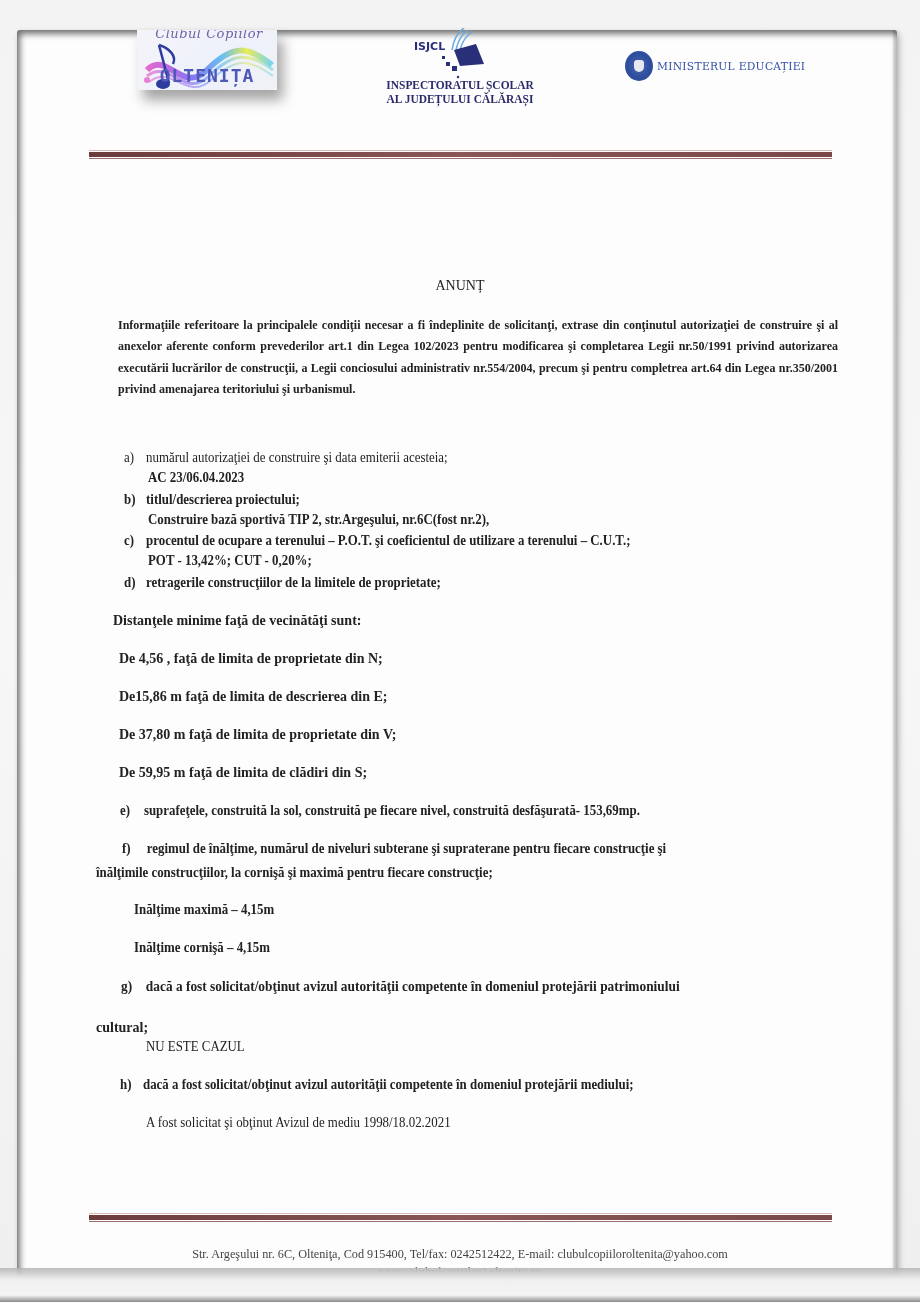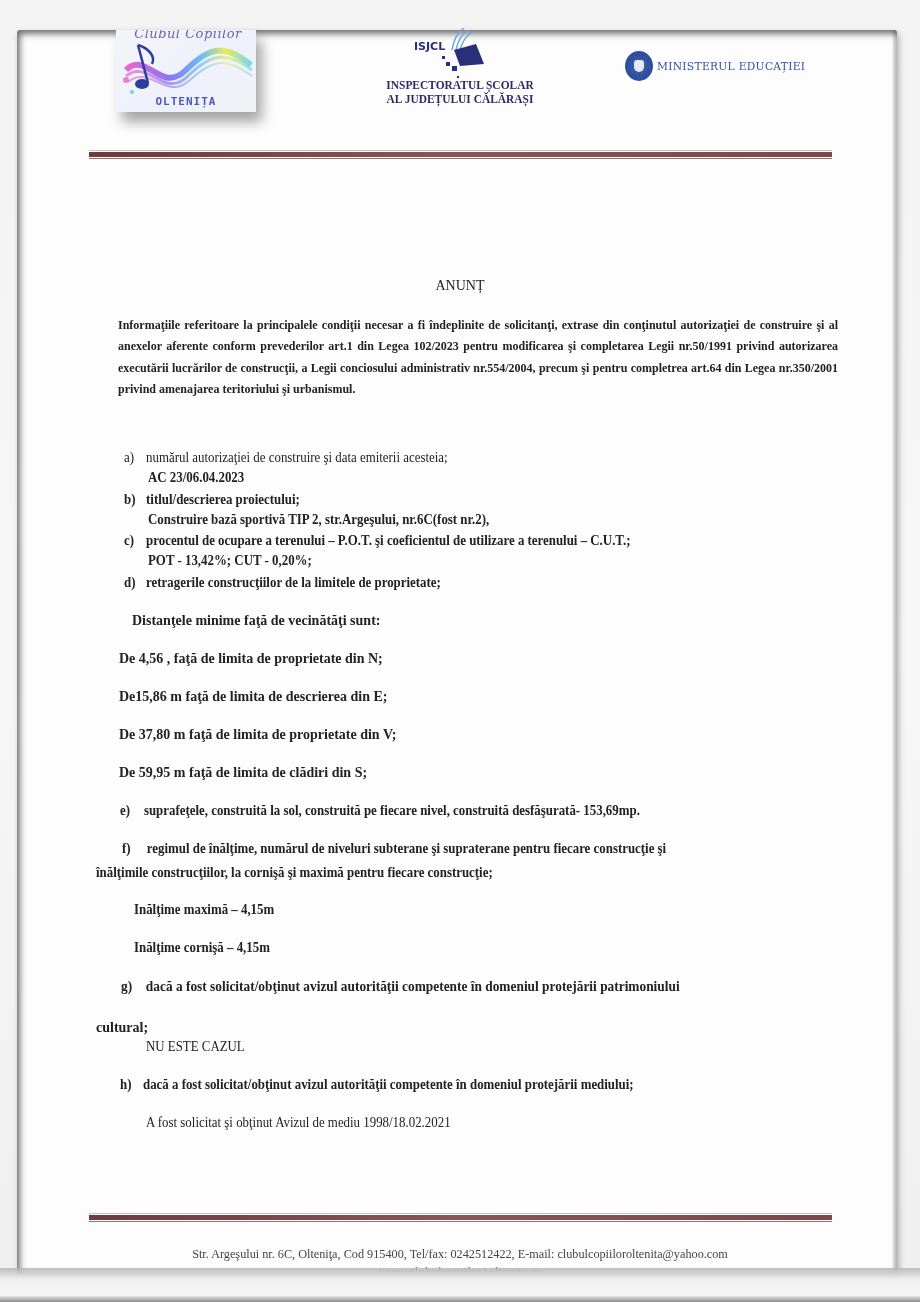--- a/index.html
+++ b/index.html
@@ -19,34 +19,34 @@
       box-shadow: inset 3px 4px 6px rgba(0,0,0,0.55), inset -2px -3px 5px rgba(0,0,0,0.25),
                   2px 3px 6px rgba(0,0,0,0.25);
       border-radius: 3px;
     }
     .page-right-shadow {
       position: absolute; left: 893px; top: 30px; width: 8px; height: 1245px;
       background: linear-gradient(90deg, rgba(0,0,0,0.08), rgba(0,0,0,0));
     }
     
     .logo-club {
-      position: absolute; left: 116px; top: 30px; width: 140px; height: 82px;
+      position: absolute; left: 137px; top: 30px; width: 140px; height: 60px;
       background: linear-gradient(135deg, #f4f4fa 0%, #eef1fb 60%, #f2f2f5 100%);
       box-shadow: 6px 10px 12px rgba(0,0,0,0.35);
       overflow: hidden;
     }
     .logo-club .script {
       position: absolute; left: 4px; top: -4px; width: 136px; text-align: center;
       font-family: "DejaVu Serif", serif; font-style: italic; font-size: 13px; color: #6d62a6;
       letter-spacing: 0.5px;
     }
     .logo-club .wave { position: absolute; left: 0; top: 10px; }
     .logo-club .city {
       position: absolute; left: 0; right: 0; bottom: 4px; text-align: center;
-      font-family: "DejaVu Sans Mono", monospace; font-weight: bold; font-size: 11px;
+      font-family: "DejaVu Sans Mono", monospace; font-weight: bold; font-size: 18px;
       color: #4d58b8; letter-spacing: 1px;
     }
     .isj-logo { position: absolute; left: 414px; top: 28px; }
     .isj-title {
       position: absolute; left: 350px; top: 78px; width: 220px; text-align: center;
       font-family: "Liberation Serif", serif; font-weight: bold; font-size: 13px; line-height: 14px;
       color: #2a2a6a; transform: scaleX(0.88); transform-origin: center;
     }
     .ministry {
       position: absolute; left: 625px; top: 51px; display: flex; align-items: center; gap: 4px;
@@ -170,21 +170,21 @@
 
 <div class="line b narrow" style="left:124px; top:533px;">
   <span class="item-letter">c)</span><span>procentul de ocupare a terenului – P.O.T. şi coeficientul de utilizare a terenului – C.U.T.;</span>
 </div>
 <div class="line b narrow" style="left:148px; top:553px;">POT - 13,42%; CUT - 0,20%;</div>
 
 <div class="line b narrow" style="left:124px; top:575px;">
   <span class="item-letter">d)</span><span>retragerile construcţiilor de la limitele de proprietate;</span>
 </div>
 
-<div class="line b" style="left:132px; top:613px;">Distanţele minime faţă de vecinătăţi sunt:</div>
+<div class="line b" style="left:113px; top:613px;">Distanţele minime faţă de vecinătăţi sunt:</div>
 <div class="line b" style="left:119px; top:651px;">De 4,56 , faţă de limita de proprietate din N;</div>
 <div class="line b" style="left:119px; top:689px;">De15,86 m faţă de limita de descrierea din E;</div>
 <div class="line b" style="left:119px; top:727px;text-align:center;">De 37,80 m faţă de limita de proprietate din V;</div>
 <div class="line b" style="left:119px; top:765px;">De 59,95 m faţă de limita de clădiri din S;</div>
 
 <div class="line b narrow" style="left:120px; top:803px;">
   <span class="item-letter" style="width:26px;">e)</span><span>suprafeţele, construită la sol, construită pe fiecare nivel, construită desfăşurată- 153,69mp.</span>
 </div>
 
 <div class="line b narrow" style="left:122px; top:841px;">

